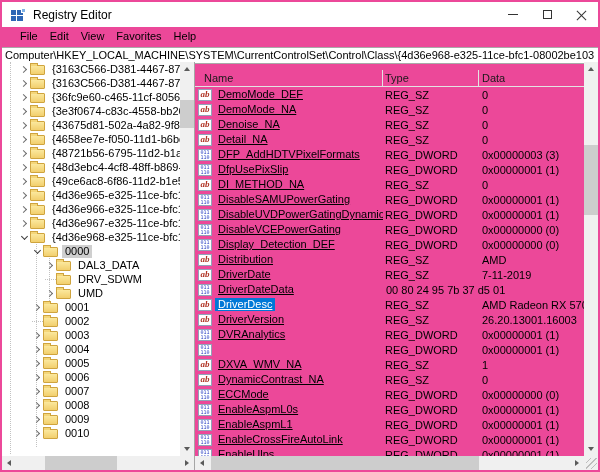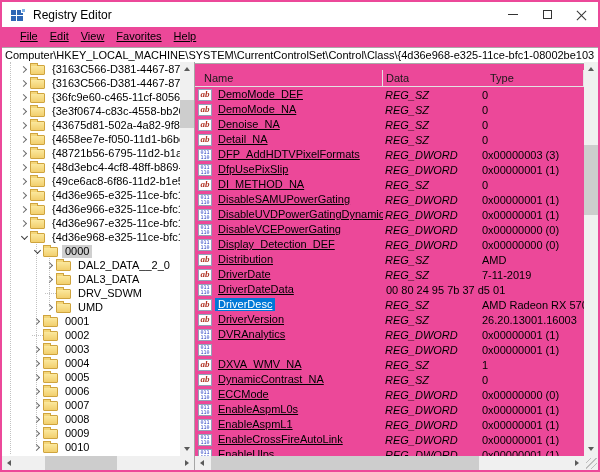--- a/index.html
+++ b/index.html
@@ -16,21 +16,21 @@
   .wtitle { font-size:12px; color:#000; margin-left:7px; }
   .wbtns { margin-left:auto; display:flex; }
   .wbtn { width:34px; height:25px; display:flex; align-items:center; justify-content:center; }
   .glyph-min { width:10px; height:1px; background:#333; }
   .glyph-max { width:9px; height:9px; border:1px solid #333; }
   .glyph-close { position:relative; width:11px; height:11px; }
   .glyph-close:before,.glyph-close:after { content:""; position:absolute; left:5px; top:0; width:1px; height:13px; background:#333; }
   .glyph-close:before { transform:rotate(45deg); } .glyph-close:after { transform:rotate(-45deg); }
 
   
-  .menubar { height:18px; display:flex; align-items:center; padding-left:12px; flex:none; font-size:11px;text-decoration:underline; }
+  .menubar { height:18px; display:flex; align-items:center; padding-left:12px; flex:none; font-size:11px; }
   .menu-item { padding:2px 6px; }
 
   
   .addrbar { height:17px; flex:none; }
   .addrbar input { width:100%; height:17px; border:1px solid #a9a9a9; border-left:none; border-right:none; font-family:"Liberation Sans",sans-serif; font-size:11px; padding:1px 3px; color:#000; outline:none; background:#fff; }
 
   
   .content { flex:1; display:flex; min-height:0; }
   .leftpane { width:193px; flex:none; display:flex; flex-direction:column; border-right:1px solid #a6a6a6; }
   .lp-top { display:flex; height:394px; flex:none; }
@@ -58,21 +58,21 @@
   .rp-top { display:flex; height:394px; flex:none; }
   .listcol { width:390px; display:flex; flex-direction:column; overflow:hidden;margin-top:8px; }
   .lheader { height:17px; flex:none; display:flex; align-items:center; font-size:11px; color:#1a1a1a; border-bottom:1px solid #e3e3e3; }
   .hc { height:17px; display:flex; align-items:center; border-right:1px solid #e3e3e3; }
   .hc.hname { width:188px; padding-left:9px; }
   .hc.htype { width:96px; padding-left:2px; }
   .hc.hdata { flex:1; padding-left:3px; border-right:none; }
   .list-viewport { flex:1; overflow:hidden; }
   .lrow { height:15px; display:flex; align-items:center; font-size:11px; white-space:nowrap; }
   .c-name { width:188px; flex:none; display:flex; align-items:center; overflow:hidden; }
-  .c-type { width:96px; flex:none; padding-left:2px; overflow:hidden;font-style:italic; }
+  .c-type { width:96px; flex:none; padding-left:2px; overflow:hidden; }
   .c-data { flex:1; padding-left:3px; overflow:hidden; }
   .vicon { width:14px; height:12px; border:1px solid #93a0b8; background:#fff; margin:0 3px 0 3px; flex:none; display:flex; flex-direction:column; align-items:center; justify-content:center; overflow:hidden; }
   .vicon.string { color:#b03323; font-size:9px; font-weight:bold; line-height:9px; font-family:"Liberation Serif",serif; font-style:italic; }
   .vicon .b { font-size:5px; line-height:4.5px; color:#2b3fc4; font-family:"DejaVu Sans Mono",monospace; letter-spacing:0; }
   .nlabel { padding:0 3px; line-height:13px; color:#000;text-decoration:underline; }
   .nlabel.lsel { background:#0078d7; color:#fff; }
 
   
   .sb-v { width:14px; flex:none; background:#f0f0f0; display:flex; flex-direction:column; }
   .sb-h { height:14px; flex:none; background:#f0f0f0; display:flex; }
@@ -241,28 +241,20 @@
               <span class="folder"></span>
               <span class="tlabel">{4d36e968-e325-11ce-bfc1-080</span>
             </div>
             <div class="tree-row">
               <span class="indent" style="width: 29px;"></span>
               <span class="chev-slot">
                 <span class="chev down"></span>
               </span>
               <span class="folder"></span>
               <span class="tlabel tsel">0000</span>
-            </div>
-            <div class="tree-row">
-              <span class="indent" style="width: 42px;"></span>
-              <span class="chev-slot">
-                <span class="chev right"></span>
-              </span>
-              <span class="folder"></span>
-              <span class="tlabel">DAL2_DATA__2_0</span>
             </div>
             <div class="tree-row">
               <span class="indent" style="width: 42px;"></span>
               <span class="chev-slot">
                 <span class="chev right"></span>
               </span>
               <span class="folder"></span>
               <span class="tlabel">DAL3_DATA</span>
             </div>
             <div class="tree-row">
@@ -385,22 +377,22 @@
             <span class="tri-rt"></span>
           </span>
       </div>
     </div>
 
     <div class="rightpane">
       <div class="rp-top">
         <div class="listcol">
           <div class="lheader">
             <span class="hc hname">Name</span>
+            <span class="hc htype">Type</span>
             <span class="hc hdata">Data</span>
-            <span class="hc htype">Type</span>
           </div>
           <div class="list-viewport">
               <div class="lrow">
                 <span class="c-name">
                   <span class="vicon string">ab</span>
                   <span class="nlabel">DemoMode_DEF</span>
                 </span>
                 <span class="c-type">REG_SZ</span>
                 <span class="c-data">0</span>
               </div>

